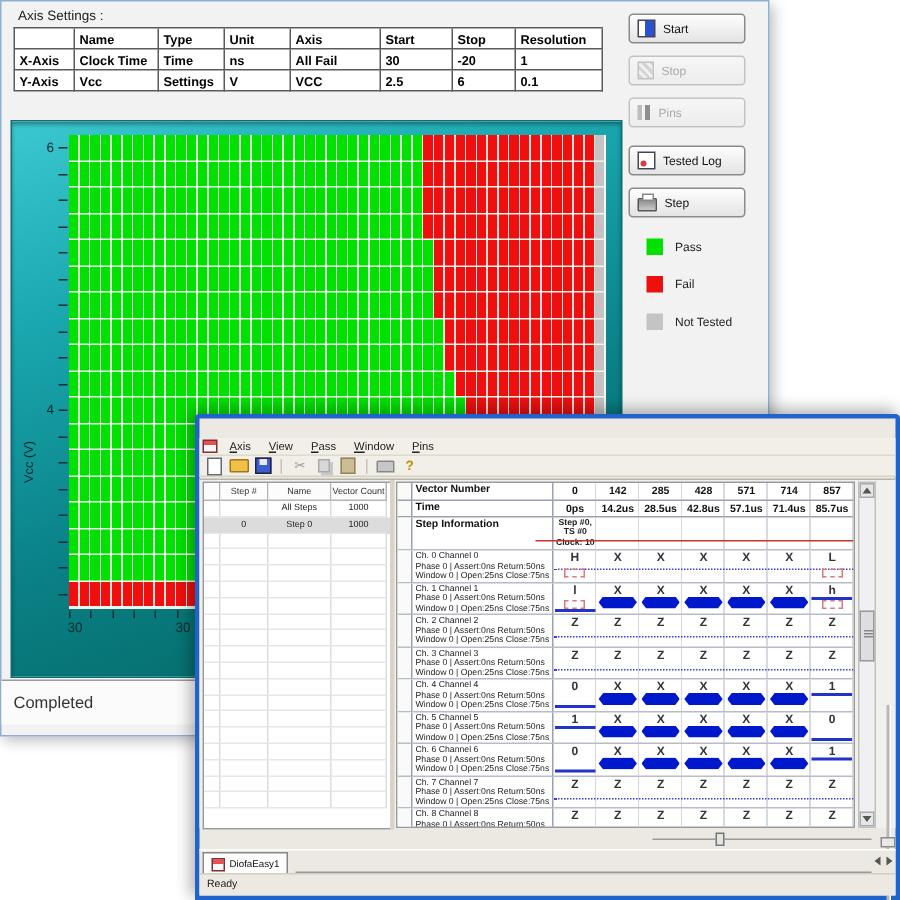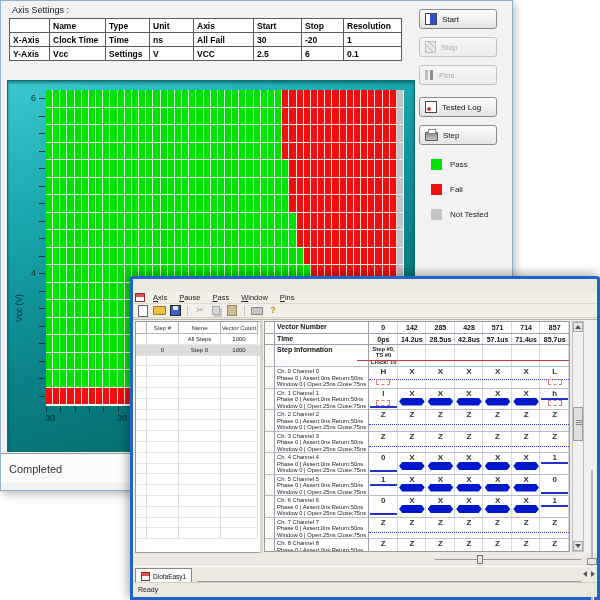--- a/index.html
+++ b/index.html
@@ -260,21 +260,21 @@
       </div>
   </div>
 
   <div id="bg-status">Completed</div>
 </div>
 
 <div id="fg-window">
   <div id="fg-menubar">
     <span class="icon-app" style="width:8px;height:7px;margin:0 2px;"></span>
   <div class="menu-item">Axis</div>
-      <div class="menu-item">Pause</div>
+      <div class="menu-item">View</div>
       <div class="menu-item">Pass</div>
       <div class="menu-item">Window</div>
       <div class="menu-item">Pins</div>
     </div>
   <div id="fg-toolbar">
       <div class="tbtn">
         <span class="icon-page"></span>
       </div>
       <div class="tbtn">
         <span class="icon-folder"></span>

